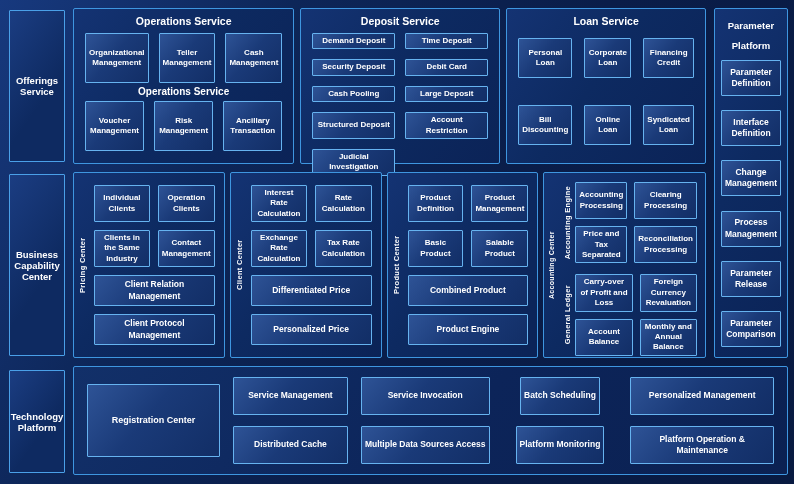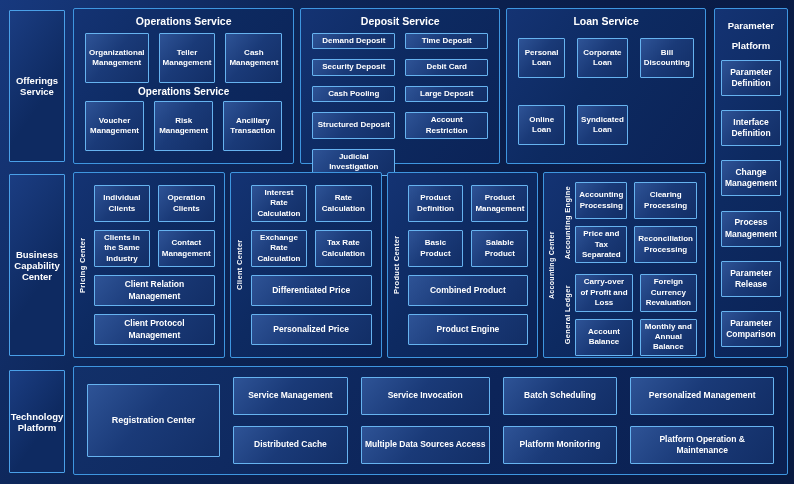--- a/index.html
+++ b/index.html
@@ -83,21 +83,21 @@
   .acct-sec .grid2{flex:1;gap:7px;grid-template-rows:1fr 1fr;}
   .acct-sec .grid2 .box{height:auto;}
   
   .a-tech{border:1px solid #3E96E0;border-radius:2px;
     background:linear-gradient(125deg,#123069 0%,#0c2459 55%,#0b2152 100%);}
   .regbox{width:133px;flex:none;font-size:9px;margin:7px 0;}
   .tcol{display:flex;flex-direction:column;gap:11px;justify-content:center;}
   .tcol .box{height:38px;font-size:8.5px;flex:none;}
   .tc1{flex:1;}
   .tc2{flex:1.12;}
-  .tc3{flex:1;}
+  .tc3{flex:1;align-items:center;}
   .tc4{flex:1.25;}
 </style>
 </head>
 <body>
 
 <div class="page">
 
   <div class="side-label a-off">Offerings Service</div>
 
   <div class="a-top">
@@ -130,20 +130,21 @@
         <div class="box">Account Restriction</div>
         <div class="box">Judicial Investigation</div>
       </div>
     </section>
 
     <section class="group">
       <div class="gtitle">Loan Service</div>
       <div class="loangrid">
         <div class="box">Personal Loan</div>
         <div class="box">Corporate Loan</div>
+        <div class="box">Financing Credit</div>
         <div class="box">Bill Discounting</div>
         <div class="box">Online Loan</div>
         <div class="box">Syndicated Loan</div>
       </div>
     </section>
   </div>
 
   <aside class="group a-param">
     <div class="ptitle">Parameter Platform</div>
     <div class="pcol">

